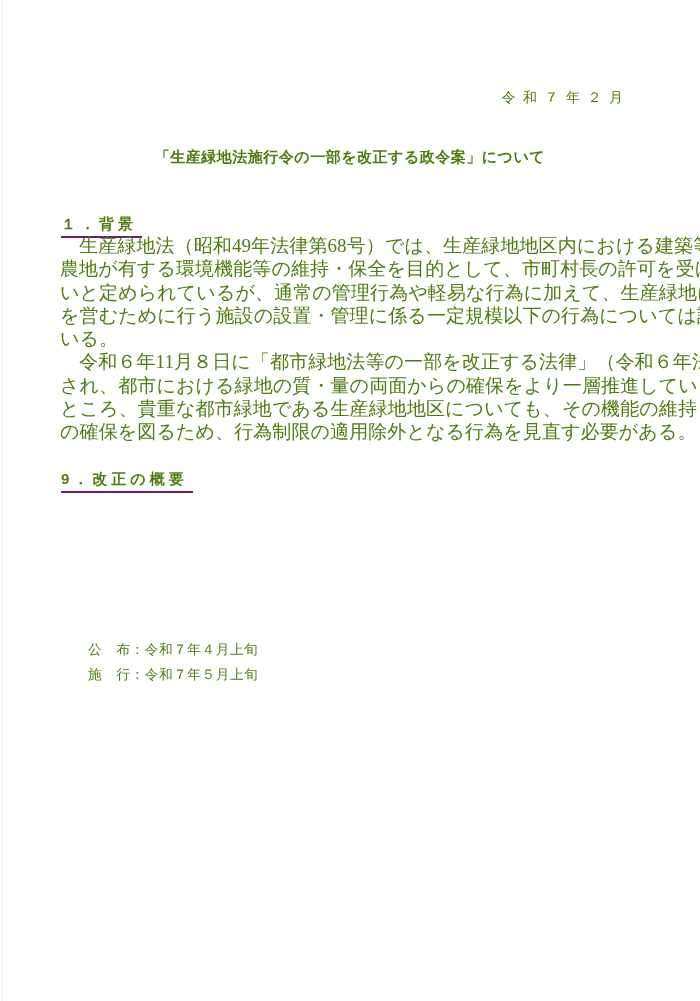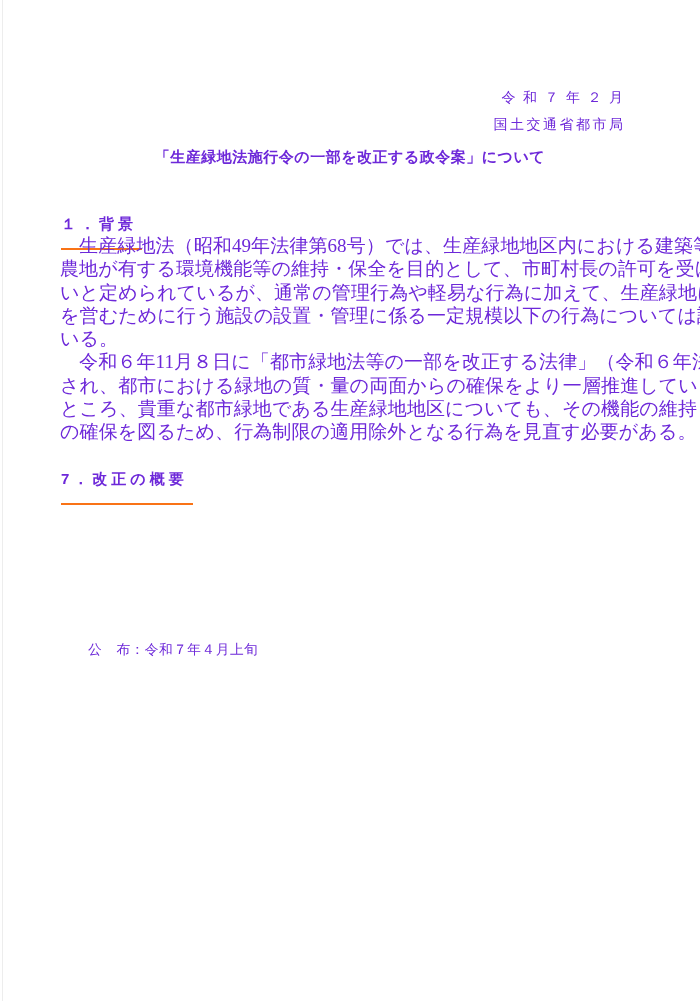--- a/index.html
+++ b/index.html
@@ -7,21 +7,21 @@
     padding: 0;
     background: #ffffff;
   }
   .page {
     position: relative;
     width: 700px;
     height: 1001px;
     background: #ffffff;
     overflow: hidden;
     font-family: "Liberation Serif", "DejaVu Serif", serif;
-    color: #6d28d9;
+    color: #4d7c0f;
   }
   .scan-edge {
     position: absolute;
     left: 2px;
     top: 0;
     width: 1px;
     height: 100%;
     background: #ededed;
   }
   .header-block {
@@ -53,22 +53,22 @@
   }
   .section-heading {
     position: absolute;
     left: 61px;
     font-family: "Liberation Sans", "DejaVu Sans", sans-serif;
     font-weight: bold;
     font-size: 15px;
   }
   .section-heading .u {
     display: inline-block;
-    border-bottom: 2px solid #f97316;
-    padding: 0 5px 14px 0;
+    border-bottom: 2px solid #701a75;
+    padding: 0 5px 2px 0;
   }
   .heading-1, .heading-2 { letter-spacing: 4px; }
   .heading-3 { letter-spacing: 0.3px; font-size: 14.5px; }
   .heading-1 { top: 215px; }
   .heading-2 { top: 470px; }
   .heading-3 { top: 640px; }
   .body-text {
     position: absolute;
     left: 60px;
     width: 610px;
@@ -89,38 +89,38 @@
   }
 </style>
 </head>
 <body>
 
 <div class="page">
   <div class="scan-edge"></div>
 
   <div class="header-block">
     <div class="date-line">令和７年２月</div>
-    <div class="org-line">国土交通省都市局</div>
   </div>
 
   <div class="doc-title">「生産緑地法施行令の一部を改正する政令案」について</div>
 
   <div class="section-heading heading-1">
     <span class="u">１．背景</span>
   </div>
   <div class="body-text body-1">　生産緑地法（昭和49年法律第68号）では、生産緑地地区内における建築等の行為について、
 農地が有する環境機能等の維持・保全を目的として、市町村長の許可を受けなければならな
 いと定められているが、通常の管理行為や軽易な行為に加えて、生産緑地において農林漁業
 を営むために行う施設の設置・管理に係る一定規模以下の行為については許可不要とされて
 いる。
 　令和６年11月８日に「都市緑地法等の一部を改正する法律」（令和６年法律第40号）が施行
 され、都市における緑地の質・量の両面からの確保をより一層推進していくこととしている
 ところ、貴重な都市緑地である生産緑地地区についても、その機能の維持・保全のより一層
 の確保を図るため、行為制限の適用除外となる行為を見直す必要がある。</div>
 
   <div class="section-heading heading-2">
-    <span class="u">7．改正の概要</span>
+    <span class="u">9．改正の概要</span>
   </div>
 
   <div class="schedule">
     <div>公　布：令和７年４月上旬</div>
+    <div>施　行：令和７年５月上旬</div>
   </div>
 </div>
 
 </body></html>

